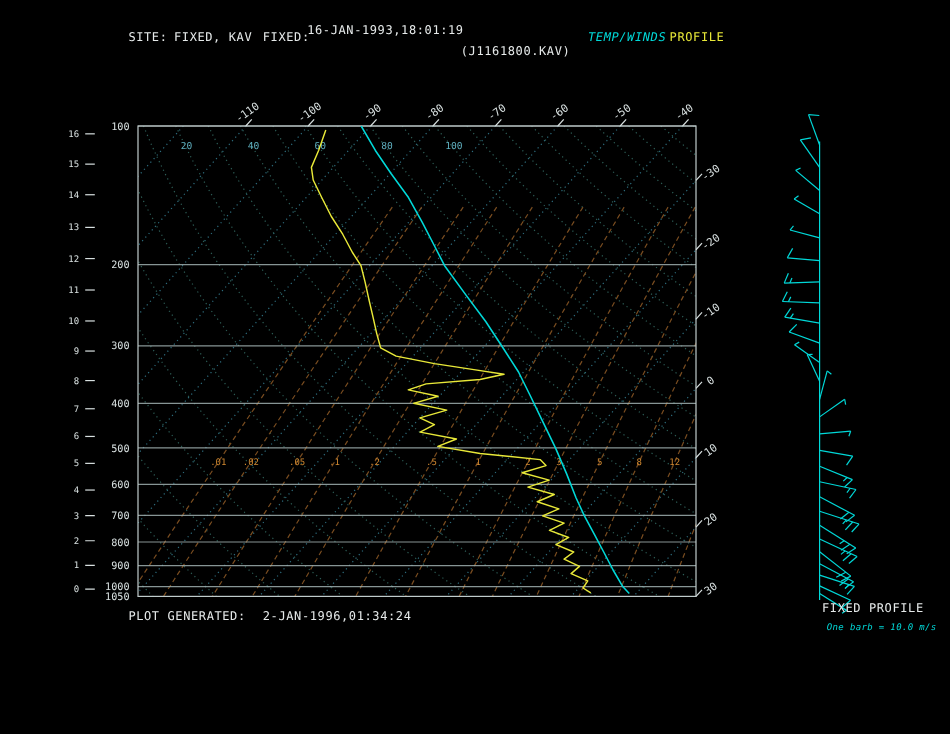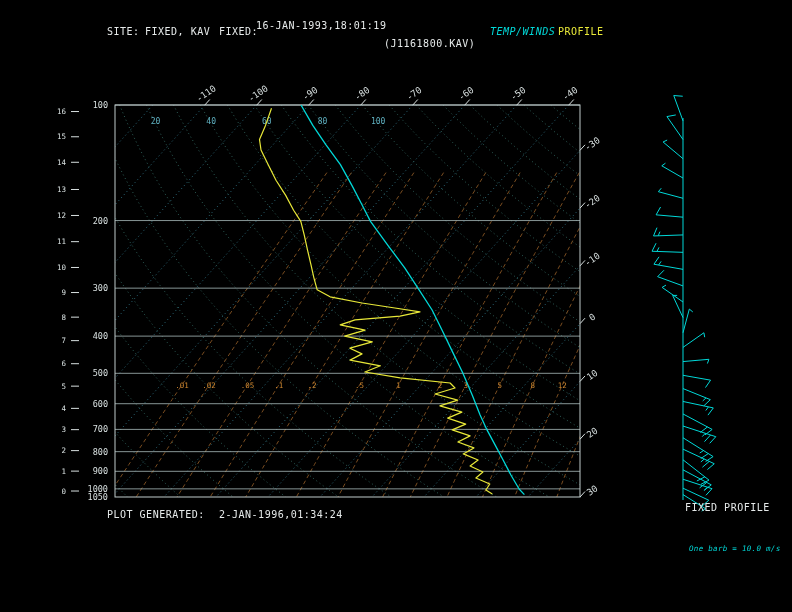--- a/index.html
+++ b/index.html
@@ -266,15 +266,15 @@
   <span class="txt" style="left:180px;top:26px">FIXED:</span>
   <span class="txt" style="left:217px;top:20px">16-JAN-1993,18:01:19</span>
   <span class="txt" style="left:345px;top:38px">(J1161800.KAV)</span>
   <span class="txt cyan" style="left:451px;top:26px">TEMP/WINDS</span>
   <span class="txt yellow" style="left:519px;top:26px">PROFILE</span>
 
   <span class="txt" style="left:68px;top:509px">PLOT GENERATED:</span>
   <span class="txt" style="left:180px;top:509px">2-JAN-1996,01:34:24</span>
 
   <span class="txt" style="left:646px;top:502px">FIXED PROFILE</span>
-  <span class="txt cyan small" style="left:650px;top:544px">One barb = 10.0 m/s</span>
+  <span class="txt cyan small" style="left:650px;top:518px">One barb = 10.0 m/s</span>
 
 </div>
 
 </body></html>

